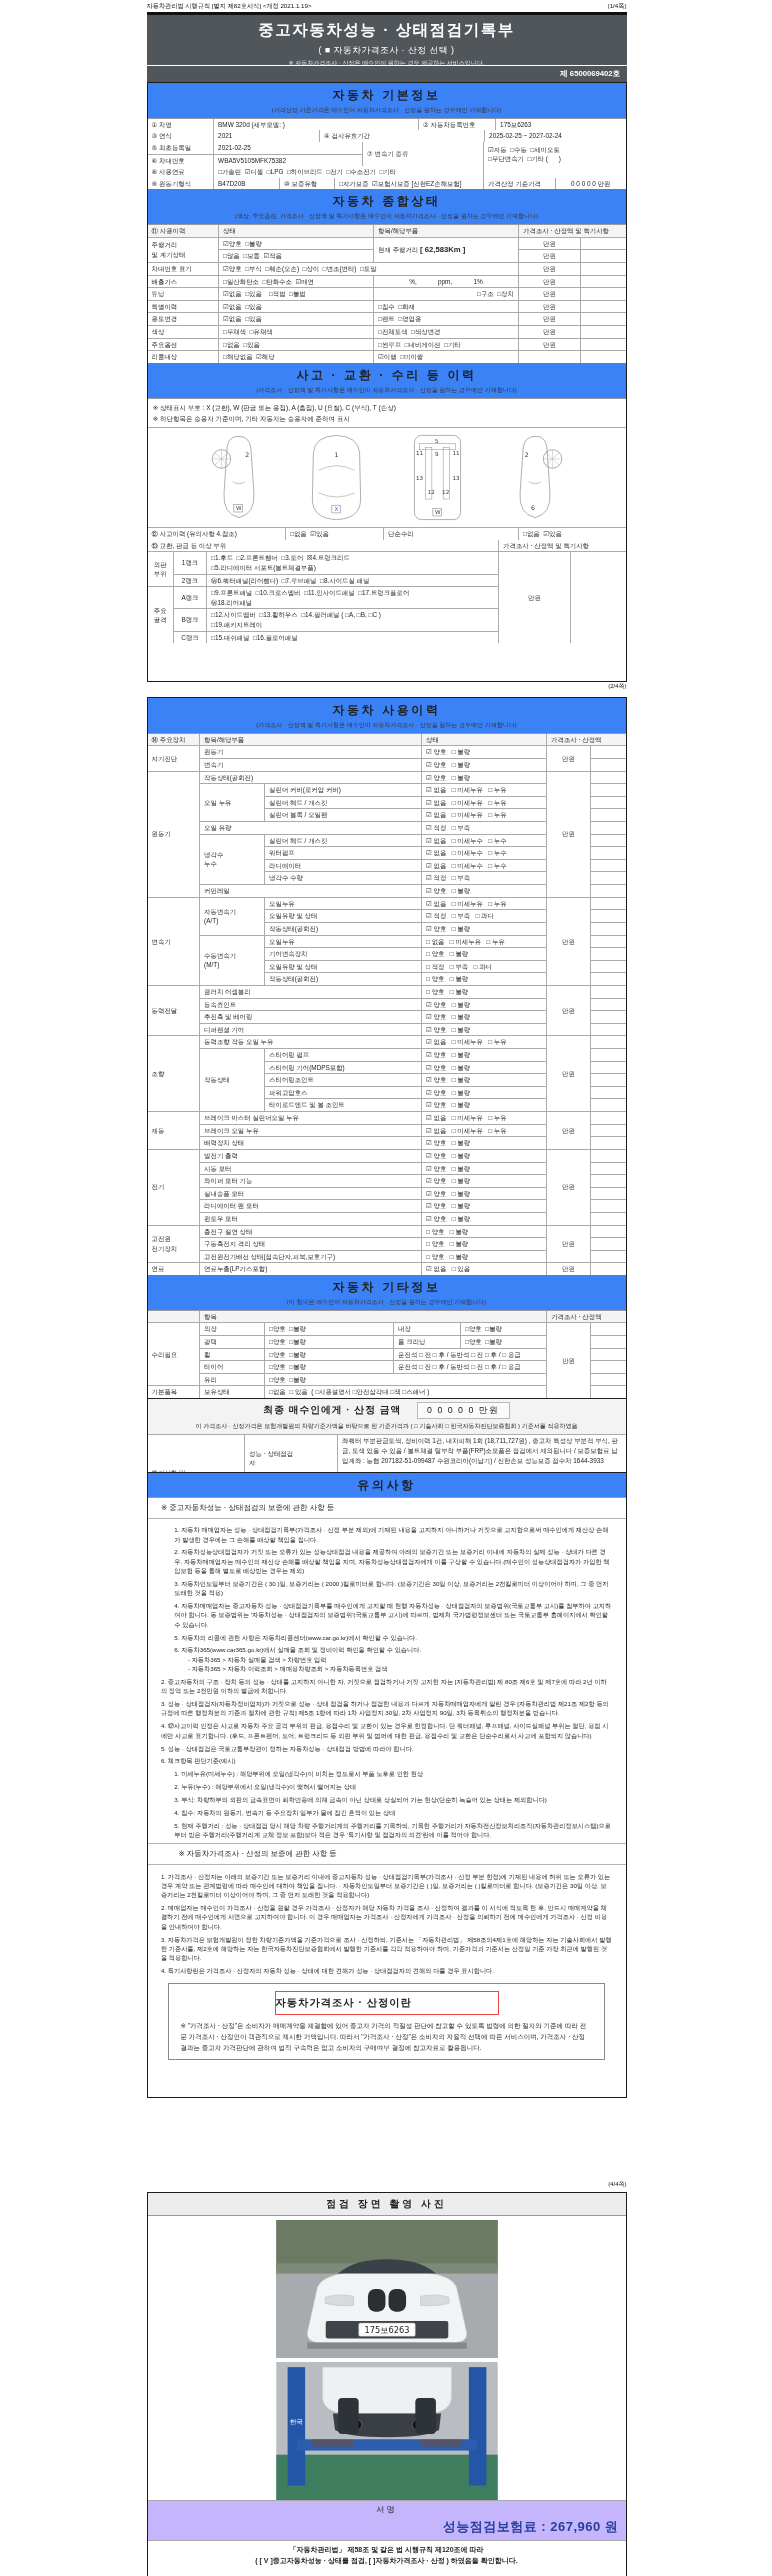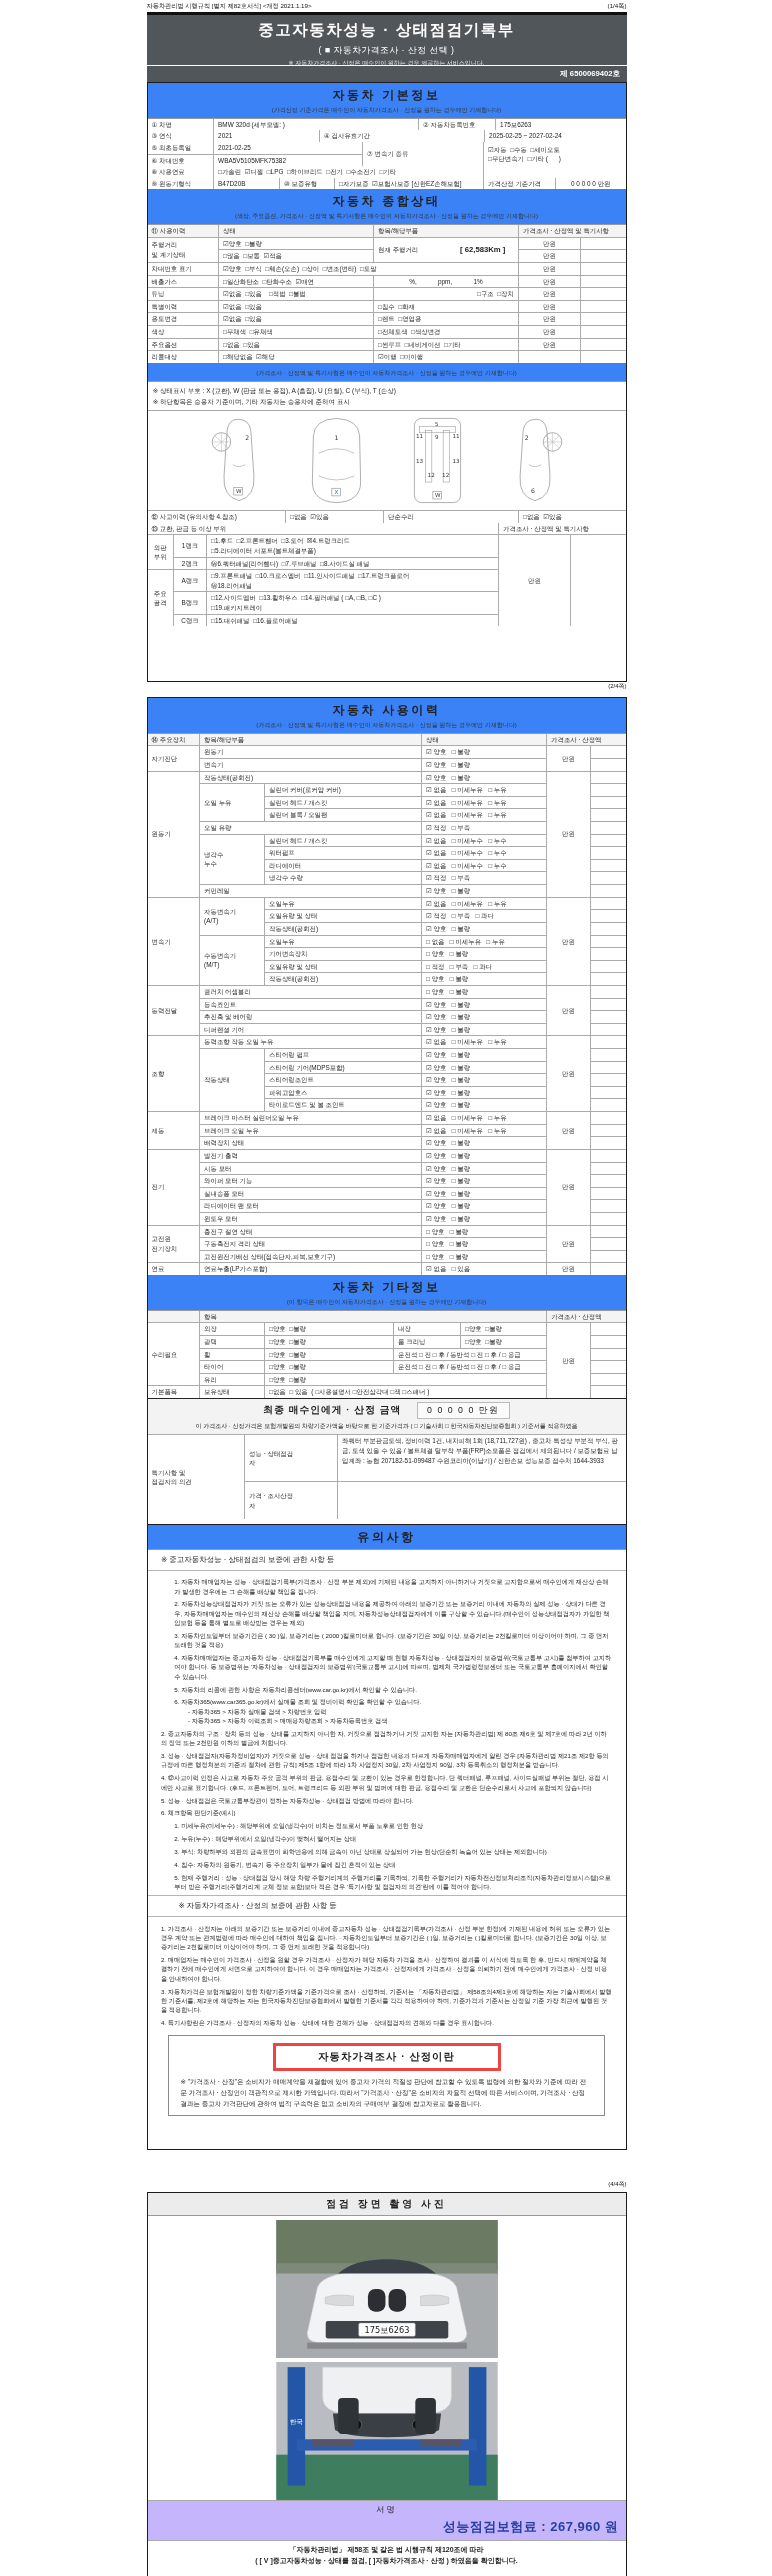--- a/index.html
+++ b/index.html
@@ -9,49 +9,49 @@
   .topstrip{top:0;height:11.3px;display:flex;justify-content:space-between;font-size:6.2px;color:#111;padding-top:2.1px;}
   .blackbar{top:12.4px;height:2.6px;background:#101010;}
   .dark{top:15px;height:47px;background:#51565b;color:#fff;text-align:center;padding-top:3.1px;}
   .dark .t{font-size:15.5px;font-weight:bold;letter-spacing:1.5px;margin-top:2.1px;text-align:center;}
   .dark .s{font-size:8.8px;margin-top:3.6px;letter-spacing:0.5px;}
   .dark .n{font-size:6px;margin-top:2.6px;color:#e8e8e8;}
   .docno{top:65px;height:13px;background:#51565b;color:#fff;font-size:7.7px;font-weight:bold;padding:2.6px 6.2px 0;border-top:1px solid #fff;text-align:right;}
   .block{border:1.5px solid #1c1c1c;background:#fff;overflow:hidden;}
   #block1{top:82px;height:598px;}
   #block2{top:697px;height:844px;}
-  #block3{top:1524px;height:624px;}
+  #block3{top:1472px;height:624px;}
   #block4{top:2192px;height:383px;}
   .marker{font-size:6px;text-align:right;color:#111;}
   #m2{top:682px;} #m3{top:1543px;} #m4{top:2180px;}
   .sechead{background:#3b82f6;text-align:center;padding:3.6px 0 3.1px;border-bottom:0.5px solid #999;}
   .sechead .st{font-size:12px;font-weight:bold;letter-spacing:2.6px;color:#222;}
   .sechead .sn{font-size:6px;margin-top:2.1px;color:#333;}
   table{border-collapse:collapse;width:100%;table-layout:fixed;}
   td,th{border:0.5px solid #ababab;padding:1px 4.1px;font-size:6.4px;line-height:1.5;color:#222;white-space:pre-wrap;overflow:hidden;vertical-align:middle;text-align:left;font-weight:normal;}
   table{border-style:hidden;}
   .hd td{background:#f4f4f4;}
   .cen{text-align:center;}
   .won{text-align:center;color:#333;}
-  .mil{font-weight:bold;font-size:7.7px;margin-left:40px;}
+  .mil{font-weight:bold;font-size:7.7px;}
   .legend{padding:3.1px 5.2px;font-size:6.5px;line-height:1.7;border-bottom:0.5px solid #ababab;}
   .diagwrap{display:flex;justify-content:center;gap:24px;padding:4.1px 0 3.1px;border-bottom:0.5px solid #ababab;}
   svg text{font-family:"DejaVu Sans",sans-serif;}
   .fpband{border-top:1px solid #222;background:#f3f3f3;padding:3.1px 0 3.6px;text-align:center;}
   .fpband .row1{display:flex;justify-content:center;align-items:center;gap:15.5px;}
   .fpband .lbl{font-size:9.8px;font-weight:bold;letter-spacing:1px;}
   .fpband .val{font-size:8.8px;letter-spacing:1.5px;border:0.5px solid #bbb;background:#fafafa;padding:1.5px 9.3px;}
   .fpband .nt{font-size:6px;margin-top:2.6px;}
   .notice-sub{font-size:7.5px;font-weight:normal;padding:5.2px 13.4px;border-bottom:0.5px solid #b5b5b5;}
   .nbody{padding:6.2px 13.4px 0 13.4px;font-size:6.2px;line-height:1.5;}
   .nitem{margin-bottom:3.6px;}
   .ind{margin-left:13.4px;}
   .ind2{margin-left:27px;}
   .pribox{border:0.5px solid #8a8a8a;margin:7.2px 20.6px 0;padding:7.2px 11.3px 6.2px;}
-  .pribox .bt{border:3px solid #ef4444;width:222px;margin:0 auto;text-align:center;font-size:10.3px;font-weight:bold;padding:4.1px 0;letter-spacing:1px;}
+  .pribox .bt{border:1px solid #ef4444;width:222px;margin:0 auto;font-size:10.3px;font-weight:bold;padding:4.1px 0;letter-spacing:1px;}
   .pribox .btx{font-size:6.5px;line-height:1.65;margin-top:6.2px;}
   .photohead{background:#ececec;text-align:center;padding:4.6px 0;border-bottom:0.5px solid #999;font-size:9.8px;font-weight:bold;letter-spacing:3.1px;}
   .photobox{display:flex;justify-content:center;padding-top:4.1px;}
   .signstrip{background:#c4b5fd;border-top:0.5px solid #aaa;padding:3.1px 7.2px 4.1px;}
   .signstrip .t{text-align:center;font-size:8.2px;letter-spacing:2.1px;color:#222;}
   .signstrip .fee{text-align:right;font-size:13px;font-weight:bold;margin-top:2.1px;letter-spacing:0.5px;}
   .confirm{border-top:0.5px solid #aaa;text-align:center;font-size:7px;line-height:1.6;padding-top:3.6px;font-weight:bold;}
 </style>
 </head>
 <body>
@@ -250,20 +250,21 @@
         <td>리콜대상</td>
         <td>□해당없음  ☑해당</td>
         <td>☑이행  □미이행</td>
         <td></td>
             <td></td>
       </tr>
     </tbody>
       </table>
 
     <div class="sechead">
+      <div class="st">사고 · 교환 · 수리 등 이력</div>
       <div class="sn">(가격조사 · 산정액 및 특기사항은 매수인이 자동차가격조사 · 산정을 원하는 경우에만 기재합니다)</div>
     </div>
 
     <div class="legend">
       <div>※ 상태표시 부호 : X (교환), W (판금 또는 용접), A (흠집), U (요철), C (부식), T (손상)</div>
       <div>※ 하단항목은 승용차 기준이며, 기타 자동차는 승용차에 준하여 표시</div>
     </div>
 
     <div class="diagwrap">
 

